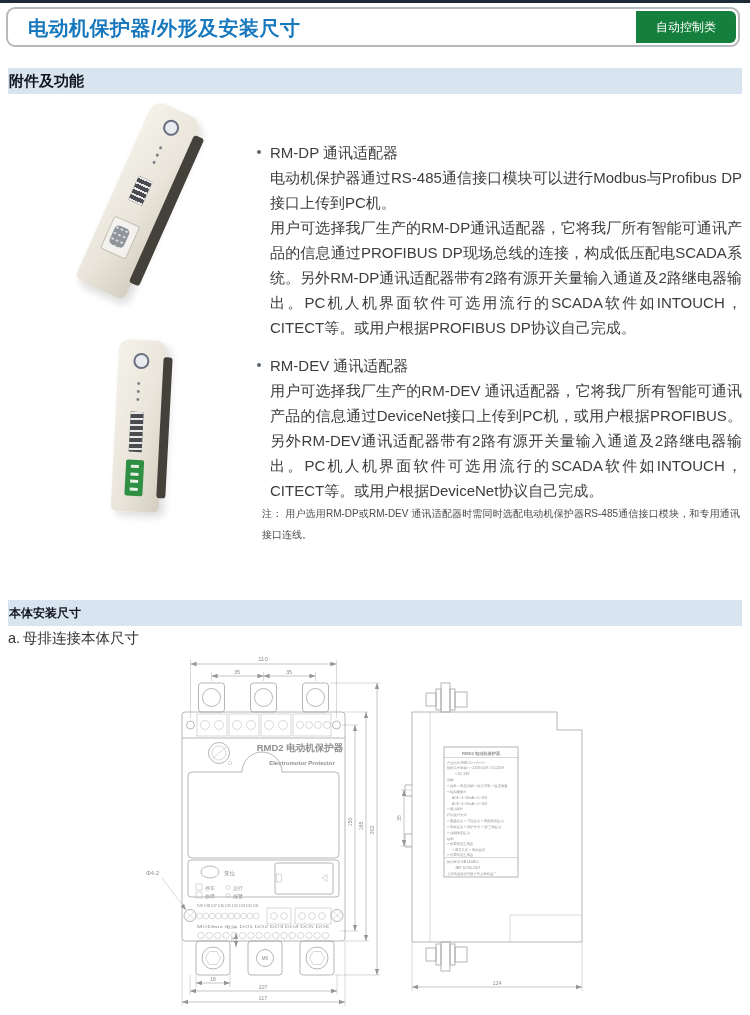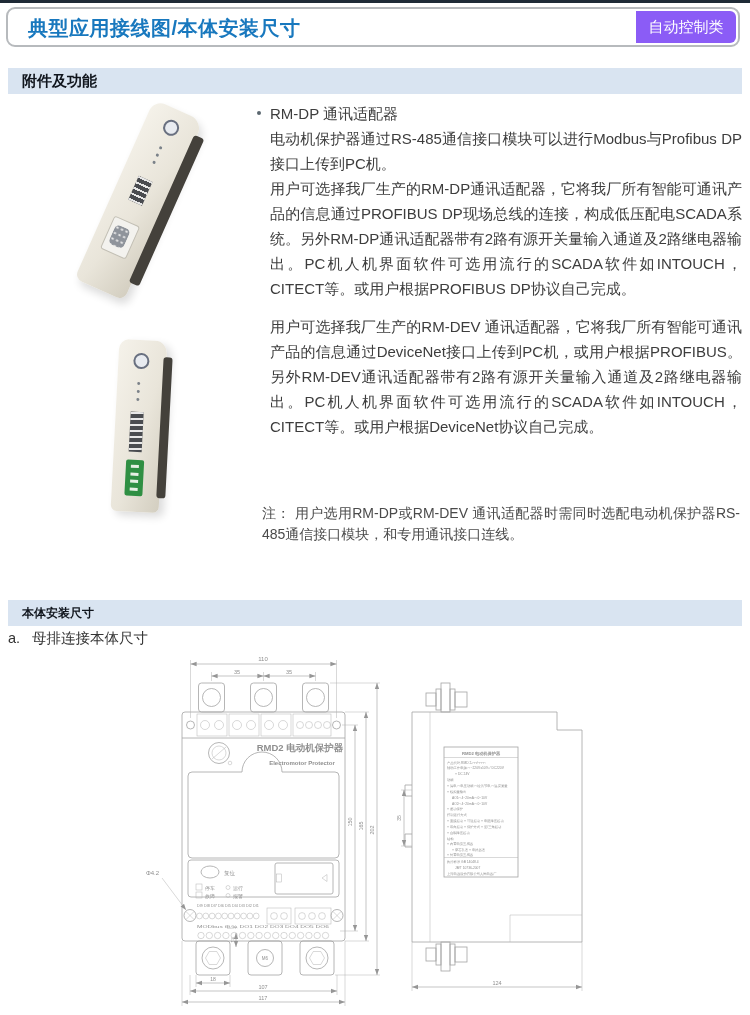--- a/index.html
+++ b/index.html
@@ -1,33 +1,33 @@
 <!DOCTYPE html>
 <html><head>
 <meta charset="utf-8">
 <style>
   html,body{margin:0;padding:0;background:#ffffff;}
   body{font-family:"Liberation Sans",sans-serif;}
   .page{position:relative;width:750px;height:1015px;background:#fff;overflow:hidden;}
   .top-rule{position:absolute;top:0;left:0;width:750px;height:3px;background:#1e2a36;}
   .header-box{position:absolute;top:7px;left:6px;width:734px;height:40px;border:2px solid #b7babd;border-radius:9px;background:#fff;box-sizing:border-box;}
   .header-title{position:absolute;left:20px;top:6px;font-size:20px;font-weight:bold;color:#1878be;letter-spacing:.5px;white-space:nowrap;}
-  .header-badge{position:absolute;right:2px;top:2px;bottom:2px;width:100px;background:#8b5cf6;color:#fff;font-size:15px;display:flex;align-items:center;justify-content:center;border-radius:0 6px 6px 0;}
-  .section-bar{position:absolute;left:8px;width:734px;height:26px;background:#d9e4f1;color:#10151d;font-weight:bold;font-size:15px;line-height:26px;padding-left:14px;box-sizing:border-box;}
+  .header-badge{position:absolute;right:2px;top:2px;bottom:2px;width:100px;background:#15803d;color:#fff;font-size:12px;display:flex;align-items:center;justify-content:center;border-radius:0 6px 6px 0;}
+  .section-bar{position:absolute;left:8px;width:734px;height:26px;background:#d9e4f1;color:#10151d;font-weight:bold;font-size:15px;line-height:26px;padding-left:1px;box-sizing:border-box;}
   .bar1{top:68px;}
   .bar2{top:600px;font-size:12px;}
-  .item{position:absolute;left:270px;width:472px;color:#3d3d3d;font-size:15px;line-height:25px;text-align:justify;}
+  .item{position:absolute;left:270px;width:472px;color:#3d3d3d;font-size:15px;line-height:25px;text-align:justify;margin-top:39px;}
   .item p{margin:0;}
   .item-head{position:relative;white-space:nowrap;}
   .bullet{position:absolute;left:-13px;top:10px;width:4px;height:4px;border-radius:50%;background:#5b6770;}
   .item1{top:101px;}
   .item2{top:314px;}
-  .note{position:absolute;left:262px;top:503px;width:478px;font-size:14px;line-height:21px;color:#4a4a4a;text-align:justify;margin:0;}
+  .note{position:absolute;left:262px;top:503px;width:478px;font-size:10px;line-height:21px;color:#4a4a4a;text-align:justify;margin:0;}
   .subtitle{position:absolute;left:8px;top:629px;font-size:14.5px;color:#333;}
-  .subtitle-label{margin-left:12px;}
+  .subtitle-label{margin-left:3px;}
   
   .photo{position:absolute;}
   .photo1{left:40px;top:106px;width:210px;height:195px;}
   .photo2{left:85px;top:338px;width:150px;height:180px;}
   .dev{position:absolute;background:linear-gradient(105deg,#f5f2ea 0%,#e9e5da 55%,#d3cec0 100%);box-shadow:5px 4px 9px rgba(0,0,0,.14);}
   .dev1{left:72px;top:-4px;width:54px;height:196px;border-radius:12px 14px 8px 8px;transform:rotate(24deg);}
   .dev2{left:30px;top:2px;width:48px;height:172px;border-radius:10px 12px 6px 6px;transform:rotate(3deg);}
   .dev-side{position:absolute;top:16px;width:11px;height:82%;background:#44413b;border-radius:3px;z-index:-1;}
   .dev1 .dev-side{right:-8px;}
   .dev2 .dev-side{right:-6px;width:9px;}
@@ -53,21 +53,21 @@
   .dtx{fill:#8f8f8f;}
   svg text{font-family:"Liberation Sans",sans-serif;}
 </style>
 </head>
 <body>
 
 <div class="page">
   <div class="top-rule"></div>
 
   <div class="header-box">
-    <span class="header-title">典型应用接线图/本体安装尺寸</span>
+    <span class="header-title">电动机保护器/外形及安装尺寸</span>
     <span class="header-badge">自动控制类</span>
   </div>
 
   <div class="section-bar bar1">
     <span>附件及功能</span>
   </div>
 
   <div class="photo photo1">
     <div class="dev dev1">
       <div class="dev-side"></div>
@@ -106,20 +106,24 @@
   <div class="item item1">
     <div class="item-head">
       <span class="bullet"></span>
       <span>RM-DP 通讯适配器</span>
     </div>
     <p>电动机保护器通过RS-485通信接口模块可以进行Modbus与Profibus DP接口上传到PC机。</p>
     <p>用户可选择我厂生产的RM-DP通讯适配器，它将我厂所有智能可通讯产品的信息通过PROFIBUS DP现场总线的连接，构成低压配电SCADA系统。另外RM-DP通讯适配器带有2路有源开关量输入通道及2路继电器输出。PC机人机界面软件可选用流行的SCADA软件如INTOUCH，CITECT等。或用户根据PROFIBUS DP协议自己完成。</p>
   </div>
 
   <div class="item item2">
+    <div class="item-head">
+      <span class="bullet"></span>
+      <span>RM-DEV 通讯适配器</span>
+    </div>
     <p>用户可选择我厂生产的RM-DEV 通讯适配器，它将我厂所有智能可通讯产品的信息通过DeviceNet接口上传到PC机，或用户根据PROFIBUS。另外RM-DEV通讯适配器带有2路有源开关量输入通道及2路继电器输出。PC机人机界面软件可选用流行的SCADA软件如INTOUCH，CITECT等。或用户根据DeviceNet协议自己完成。</p>
   </div>
 
   <p class="note">注： 用户选用RM-DP或RM-DEV 通讯适配器时需同时选配电动机保护器RS-485通信接口模块，和专用通讯接口连线。</p>
 
   <div class="section-bar bar2">
     <span>本体安装尺寸</span>
   </div>
   <div class="subtitle">
     <span>a.</span><span class="subtitle-label">母排连接本体尺寸</span>

